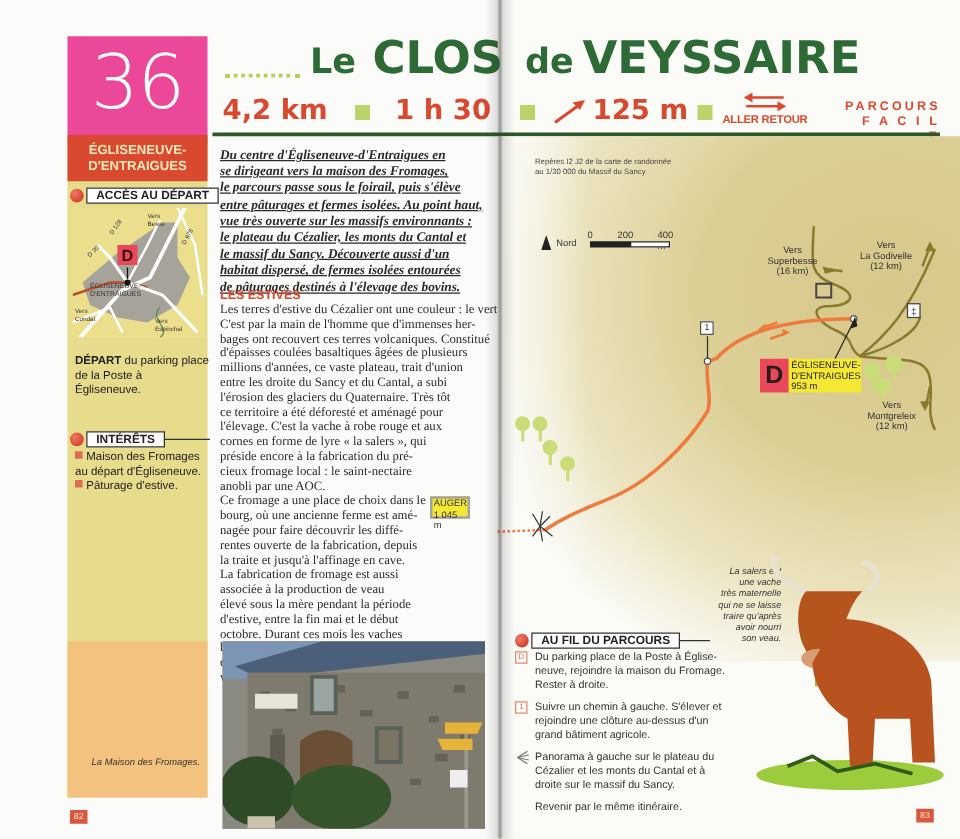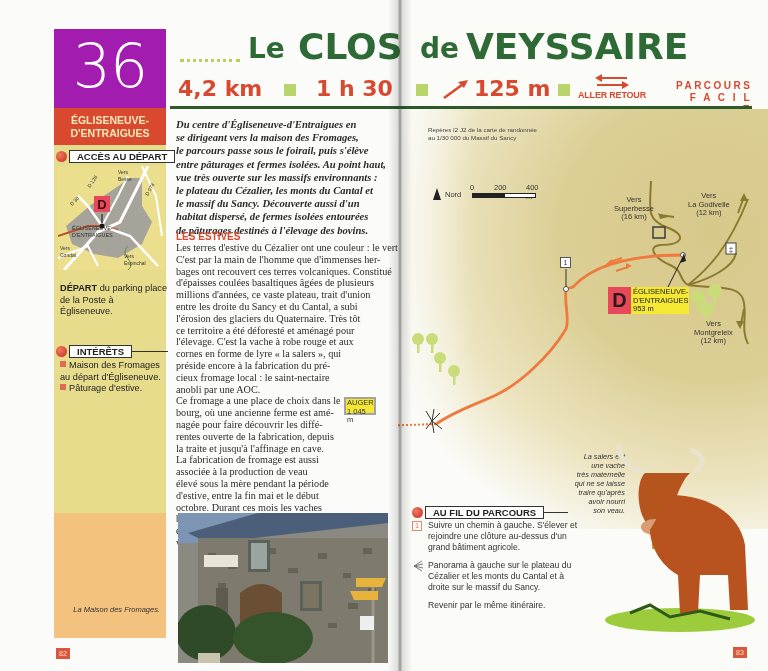--- a/index.html
+++ b/index.html
@@ -6,21 +6,21 @@
   html, body { width: 768px; height: 671px; overflow: hidden; background: #f4f3ef; }
   body { position: relative; font-family: "Liberation Sans", sans-serif; }
 
   .page { position: absolute; top: 0; height: 671px; }
   .page-left { left: 0; width: 398px; background: #fbfbf9; }
   .page-right { left: 398px; width: 370px; background: #fbfbf8; }
   .gutter { position: absolute; left: 388px; top: 0; width: 24px; height: 671px;
     background: linear-gradient(90deg, rgba(0,0,0,0) 0%, rgba(0,0,0,0.12) 40%, rgba(60,60,60,0.55) 50%, rgba(0,0,0,0.12) 60%, rgba(0,0,0,0) 100%); z-index: 5; }
 
   
-  .num-box { position: absolute; left: 54px; top: 29px; width: 112px; height: 86px; background: #a21caf;
+  .num-box { position: absolute; left: 54px; top: 29px; width: 112px; height: 86px; background: #ec4899;
     color: #fff; font-size: 60px; font-family: "DejaVu Sans", sans-serif; font-weight: 300; text-align: center; line-height: 74px; letter-spacing: -1px; }
   .title { position: absolute; left: 180px; top: 24px; width: 490px; height: 48px; }
   .title .dots1 { position: absolute; left: 0; top: 35px; width: 60px; border-top: 3px dotted #b9cf5a; }
   .title .t { position: absolute; top: 2px; font-family: "DejaVu Sans", sans-serif; font-weight: bold; color: #2d6a36; }
   .title .le { left: 68px; font-size: 28px; top: 8px; }
   .title .clos { left: 118px; font-size: 36px; }
   .title .de { left: 240px; font-size: 28px; top: 8px; }
   .title .vey { left: 286px; font-size: 36px; }
 
   .stats { position: absolute; left: 178px; top: 74px; height: 30px; width: 500px; }
@@ -48,21 +48,21 @@
   .depart-text b { font-weight: bold; }
   .int-list { position: absolute; left: 60px; top: 360px; width: 110px; font-size: 9.2px; color: #222; line-height: 11.5px; list-style: none; }
   .int-list li { position: relative; padding-left: 0; margin-bottom: 0; }
   .int-list li .sqb { display: inline-block; width: 6px; height: 6px; background: #e06b54; margin-right: 3px; vertical-align: 1px; }
   .photo-cap { position: absolute; left: 60px; top: 605px; width: 100px; text-align: right; font-size: 7.5px; font-style: italic; color: #333; }
   .pg-num { position: absolute; width: 14px; height: 11px; background: #d9573c; color: #fbe0c8; font-size: 7px; text-align: center; line-height: 11px; }
 
   
   .intro { position: absolute; left: 176px; top: 118px; width: 210px; font-family: "Liberation Serif", serif; font-style: italic; font-weight: bold;
     font-size: 10.6px; line-height: 13.2px; color: #2a2a2a; }
-  .intro p { white-space: nowrap; }
+  .intro p { white-space: nowrap; text-decoration: underline; }
   .estives-h { position: absolute; left: 176px; top: 231px; font-size: 10px; font-weight: bold; color: #d9492f; }
   .body-text { position: absolute; left: 176px; top: 242px; width: 210px; font-family: "Liberation Serif", serif; font-size: 10.2px; line-height: 11.8px; color: #2c2c2c; }
   .body-text p { white-space: nowrap; }
   .photo { position: absolute; left: 178px; top: 513px; width: 210px; height: 150px; overflow: hidden; background: #7b7d78; }
 
   
   .map-bg { position: absolute; left: 398px; top: 109px; width: 370px; height: 420px;
     background: radial-gradient(ellipse at 85% 30%, #d7c88a 0%, #dccf96 35%, #ece4c0 60%, rgba(251,251,248,0) 80%); }
   .map-bg2 { position: absolute; left: 398px; top: 109px; width: 370px; height: 420px;
     background: linear-gradient(90deg, rgba(251,251,248,0.9) 0%, rgba(251,251,248,0) 20%); }
@@ -397,20 +397,26 @@
   <path d="M40,178 L60,170 L80,182 L110,176 L140,184" stroke="#2f5a18" stroke-width="3" fill="none"></path>
 </svg>
 
 <div class="sect-head" style="left:412px;top:506px;width:156px">
   <span class="bullet"></span>
   <span class="sect-label">AU FIL DU PARCOURS</span>
   <span class="sect-line"></span>
 </div>
 <div class="steps">
   <div class="step">
+    <span class="mk">D</span>
+    <p>Du parking place de la Poste à Églisе-</p>
+    <p>neuve, rejoindre la maison du Fromage.</p>
+    <p>Rester à droite.</p>
+  </div>
+  <div class="step">
     <span class="mk">1</span>
     <p>Suivre un chemin à gauche. S'élever et</p>
     <p>rejoindre une clôture au-dessus d'un</p>
     <p>grand bâtiment agricole.</p>
   </div>
   <div class="step">
     <svg class="pano" viewBox="0 0 12 12">
       <g stroke="#777" stroke-width="1">
           <line x1="2" y1="6" x2="10" y2="1"></line>
           <line x1="2" y1="6" x2="11" y2="4"></line>

